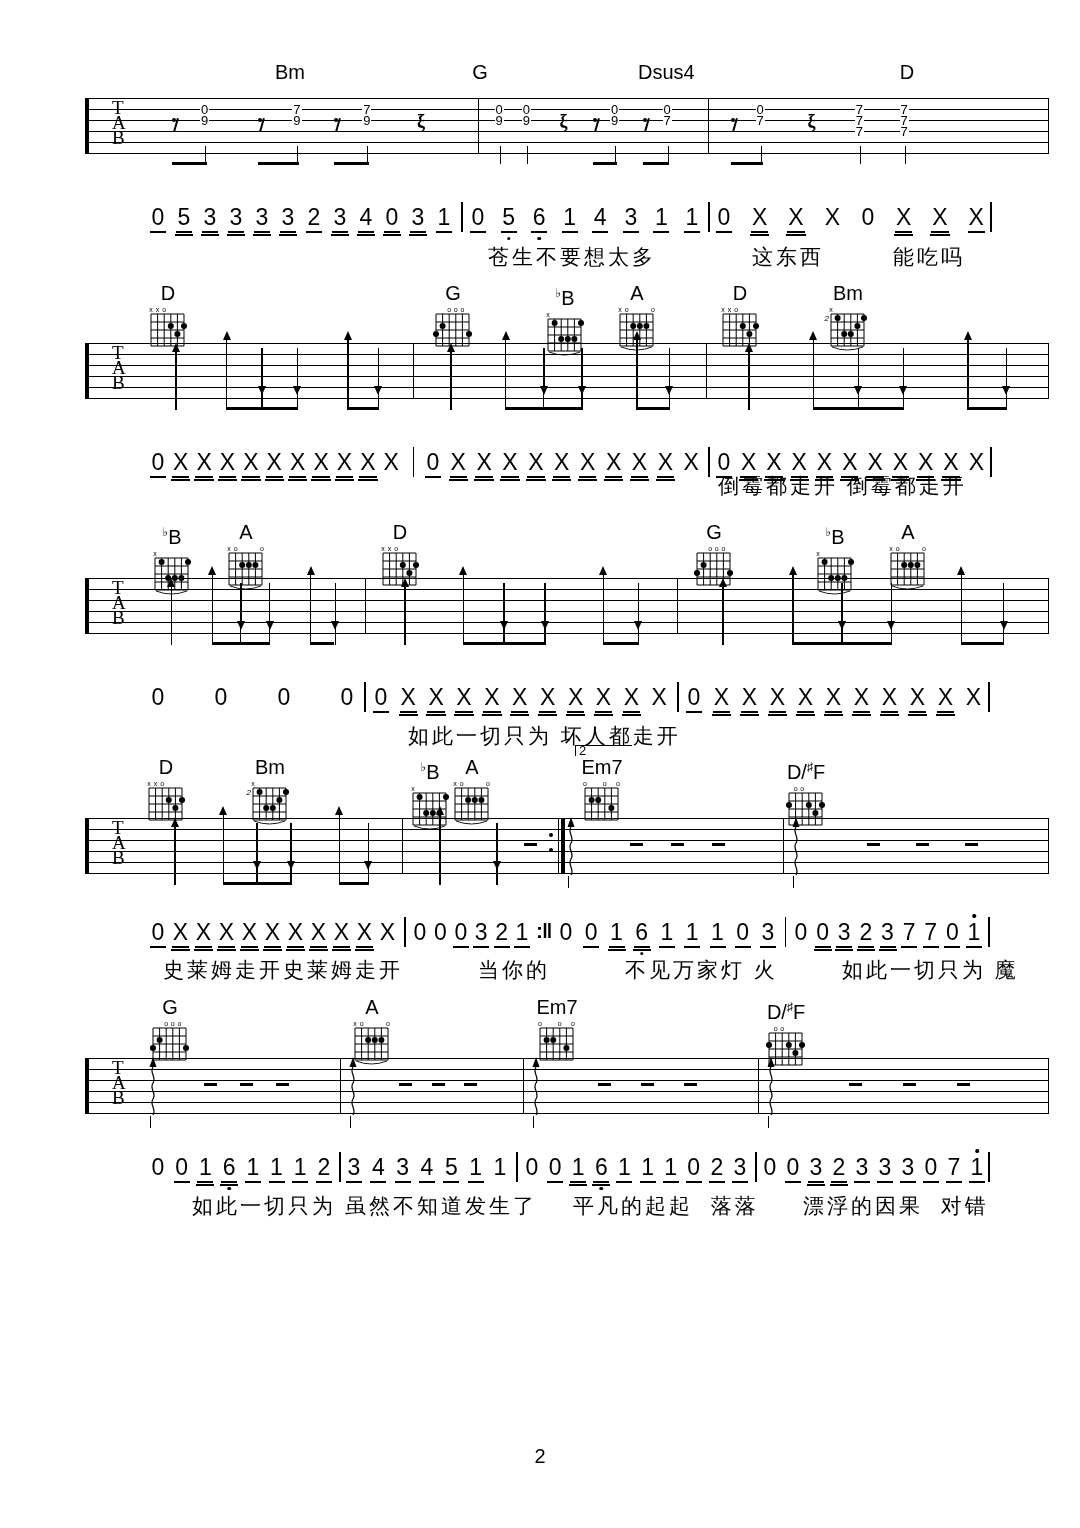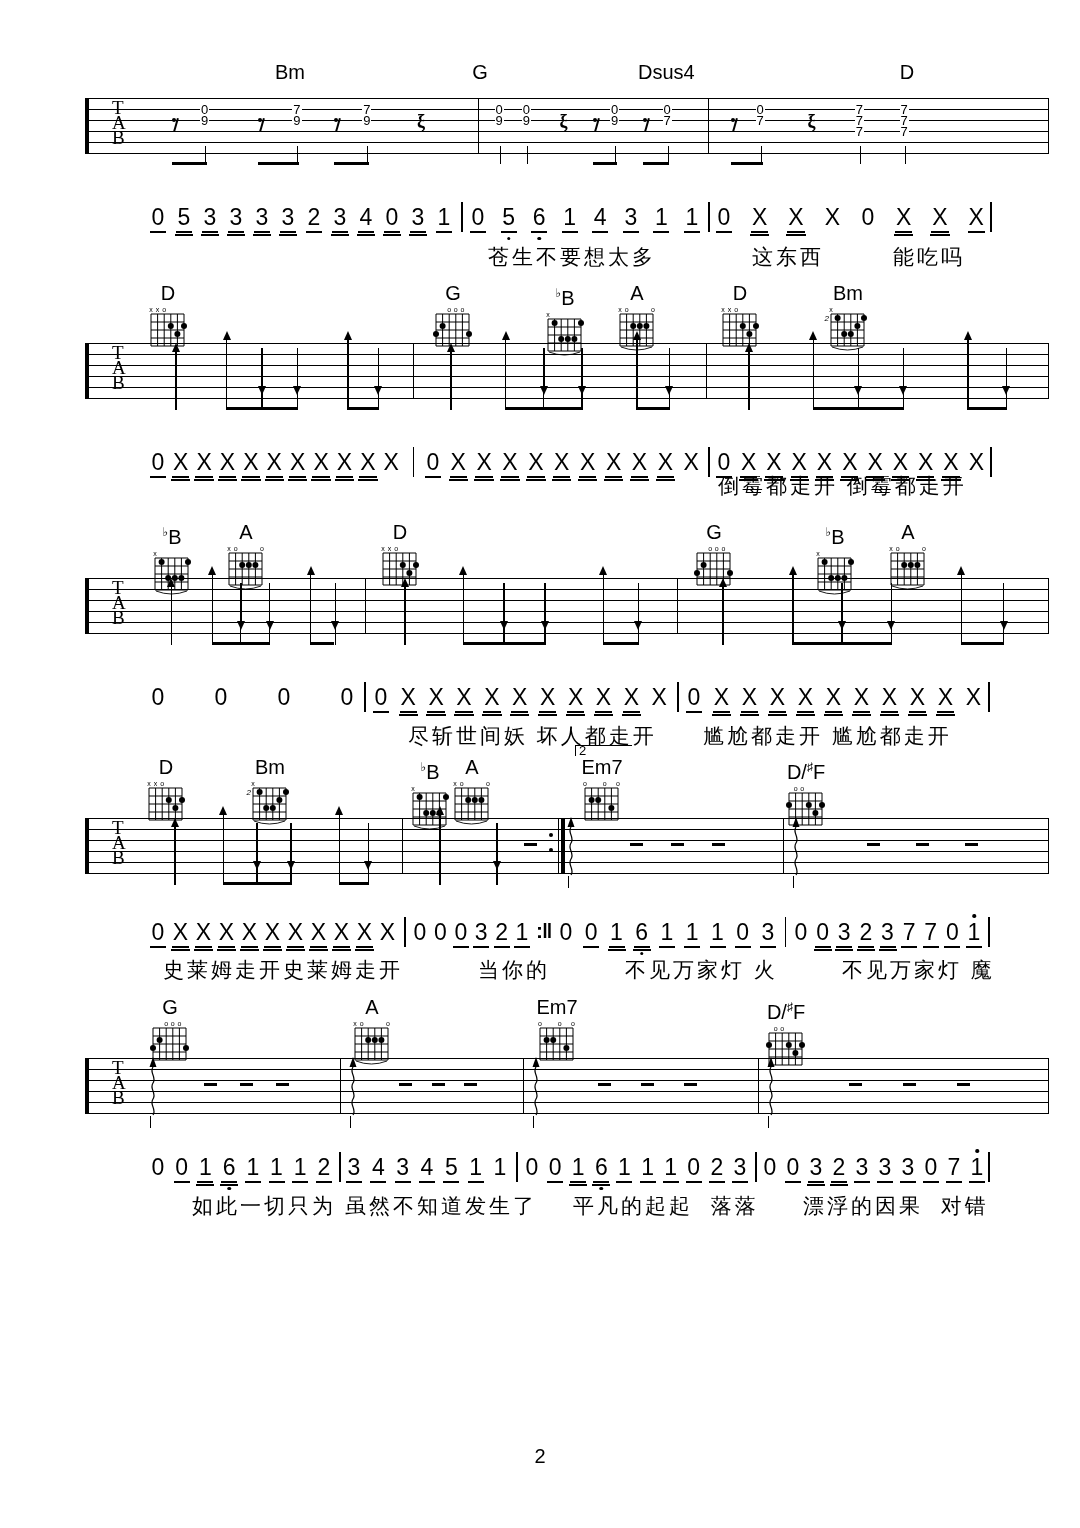--- a/index.html
+++ b/index.html
@@ -571,22 +571,21 @@
       <span class="tok u2">X</span>
       <span class="tok u2">X</span>
       <span class="tok u2">X</span>
       <span class="tok u2">X</span>
       <span class="tok u2">X</span>
       <span class="tok u2">X</span>
       <span class="tok u2">X</span>
       <span class="tok u0">X</span>
     </div>
     <div class="mbar" style="left: 988px; top: 682px;"></div>
-    <div class="lyric" style="left: 408px; top: 722px;">尽斩世间妖 坏人都走开</div>
-    <div class="lyric" style="left: 703px; top: 722px;">尴尬都走开 尴尬都走开</div>
+    <div class="lyric" style="left: 408px; top: 722px;">如此一切只为 坏人都走开</div>
     <div class="voltabox" style="left: 575px; top: 745px;">
       <span>2</span>
     </div>
     <div class="chordbox" style="left: 142px; top: 757px;"><div class="chordname">D</div><svg width="48" height="50">
         <line x1="7" y1="11" x2="7" y2="43" stroke="#000" stroke-width="1"></line>
         <line x1="13.6" y1="11" x2="13.6" y2="43" stroke="#000" stroke-width="1"></line>
         <line x1="20.2" y1="11" x2="20.2" y2="43" stroke="#000" stroke-width="1"></line>
         <line x1="26.799999999999997" y1="11" x2="26.799999999999997" y2="43" stroke="#000" stroke-width="1"></line>
         <line x1="33.4" y1="11" x2="33.4" y2="43" stroke="#000" stroke-width="1"></line>
         <line x1="40" y1="11" x2="40" y2="43" stroke="#000" stroke-width="1"></line>
@@ -795,21 +794,21 @@
       <span class="tok u2">3</span>
       <span class="tok u1">7</span>
       <span class="tok u1">7</span>
       <span class="tok u1">0</span>
       <span class="tok u1 da">1<i class="dot"></i></span>
     </div>
     <div class="mbar" style="left: 988px; top: 917px;"></div>
     <div class="lyric" style="left: 163px; top: 956px;">史莱姆走开史莱姆走开</div>
     <div class="lyric" style="left: 478px; top: 956px;">当你的</div>
     <div class="lyric" style="left: 625px; top: 956px;">不见万家灯 火</div>
-    <div class="lyric" style="left: 842px; top: 956px;">不见万家灯 魔</div>
+    <div class="lyric" style="left: 842px; top: 956px;">如此一切只为 魔</div>
     <div class="chordbox" style="left: 146px; top: 997px;"><div class="chordname">G</div><svg width="48" height="50">
         <line x1="7" y1="11" x2="7" y2="43" stroke="#000" stroke-width="1"></line>
         <line x1="13.6" y1="11" x2="13.6" y2="43" stroke="#000" stroke-width="1"></line>
         <line x1="20.2" y1="11" x2="20.2" y2="43" stroke="#000" stroke-width="1"></line>
         <line x1="26.799999999999997" y1="11" x2="26.799999999999997" y2="43" stroke="#000" stroke-width="1"></line>
         <line x1="33.4" y1="11" x2="33.4" y2="43" stroke="#000" stroke-width="1"></line>
         <line x1="40" y1="11" x2="40" y2="43" stroke="#000" stroke-width="1"></line>
         <line x1="7" y1="11" x2="40" y2="11" stroke="#000" stroke-width="1"></line>
         <line x1="7" y1="19" x2="40" y2="19" stroke="#000" stroke-width="1"></line>
         <line x1="7" y1="27" x2="40" y2="27" stroke="#000" stroke-width="1"></line>

